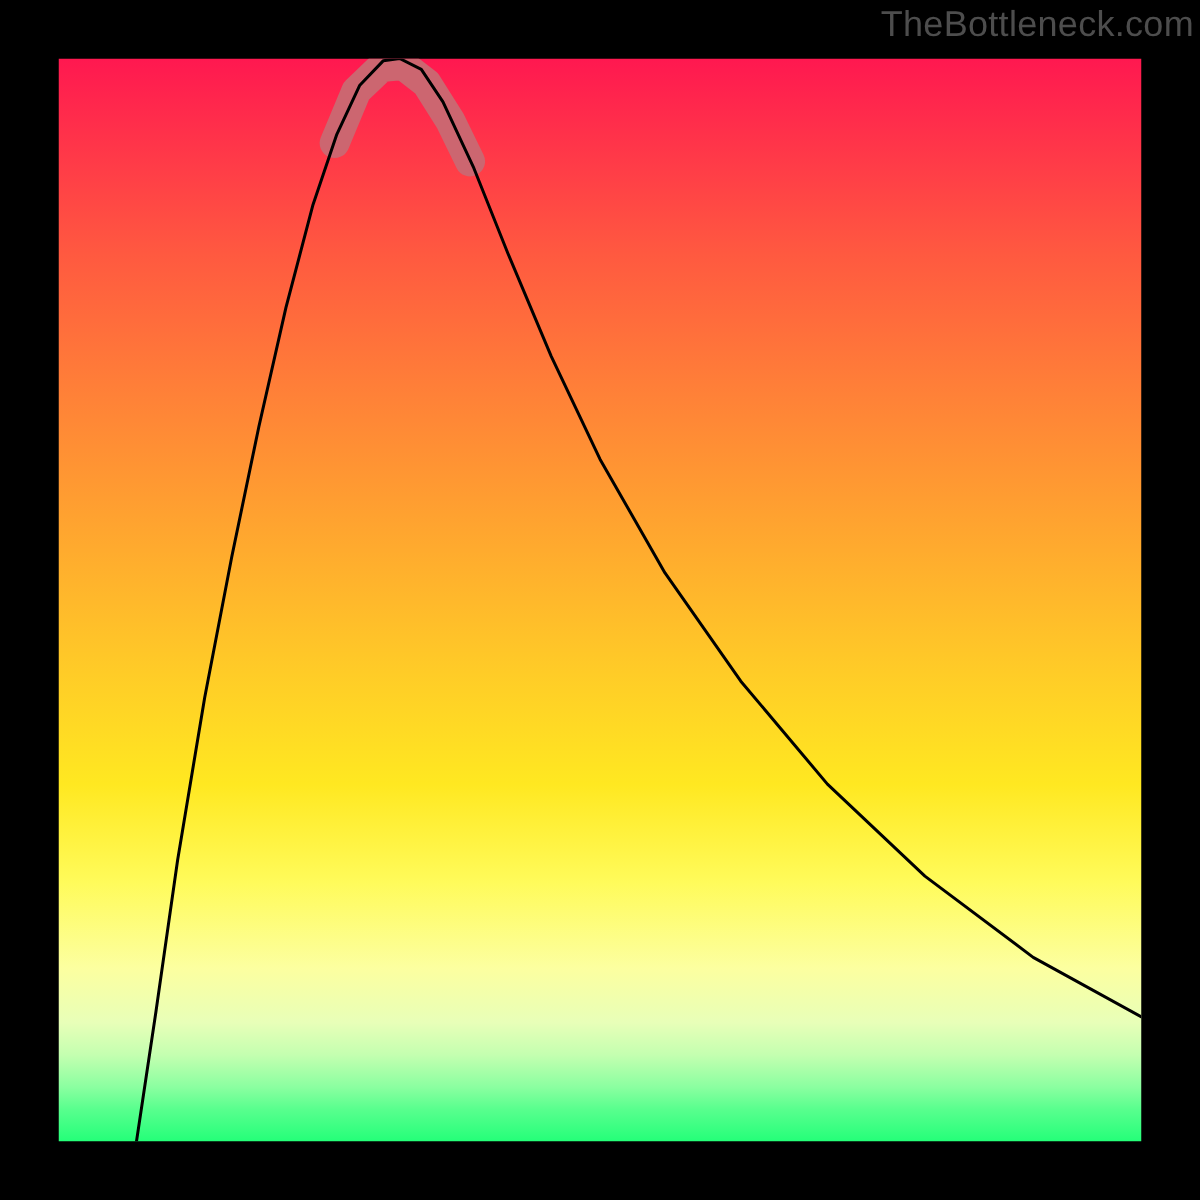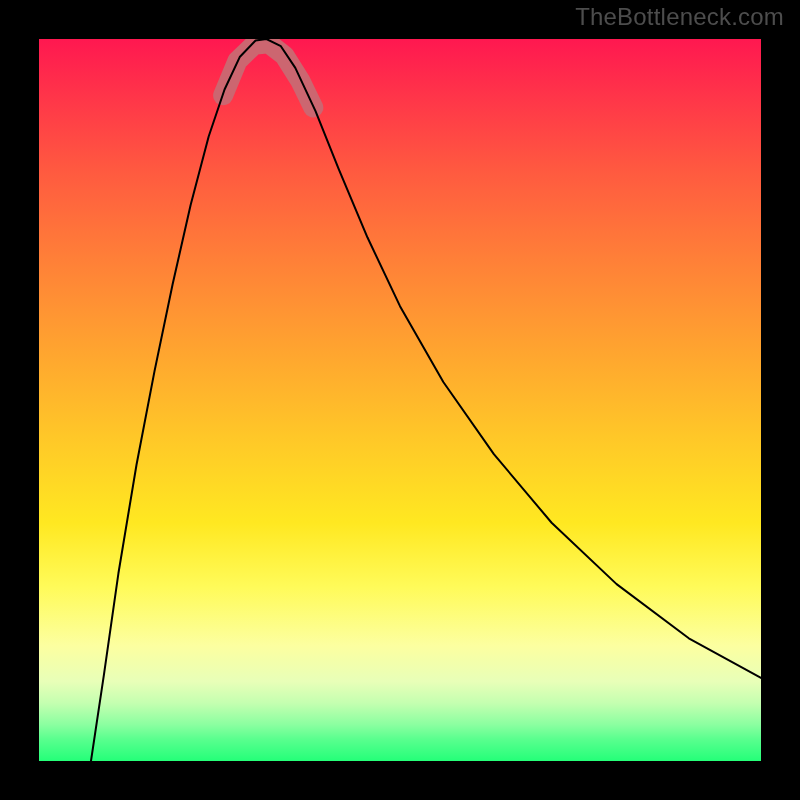--- a/index.html
+++ b/index.html
@@ -41,21 +41,21 @@
       #24ff78 100%
     );
   }
   svg.curves {
     position: absolute;
     inset: 0;
   }
   .watermark {
     position: absolute;
     top: 3px;
-    right: 16px;
+    right: 4px;
     color: #4d4d4d;
     font-size: 24px;
     font-weight: 400;
     letter-spacing: 0.2px;
   }
 </style>
 </head>
 <body>
 
 <div class="watermark">TheBottleneck.com</div>

